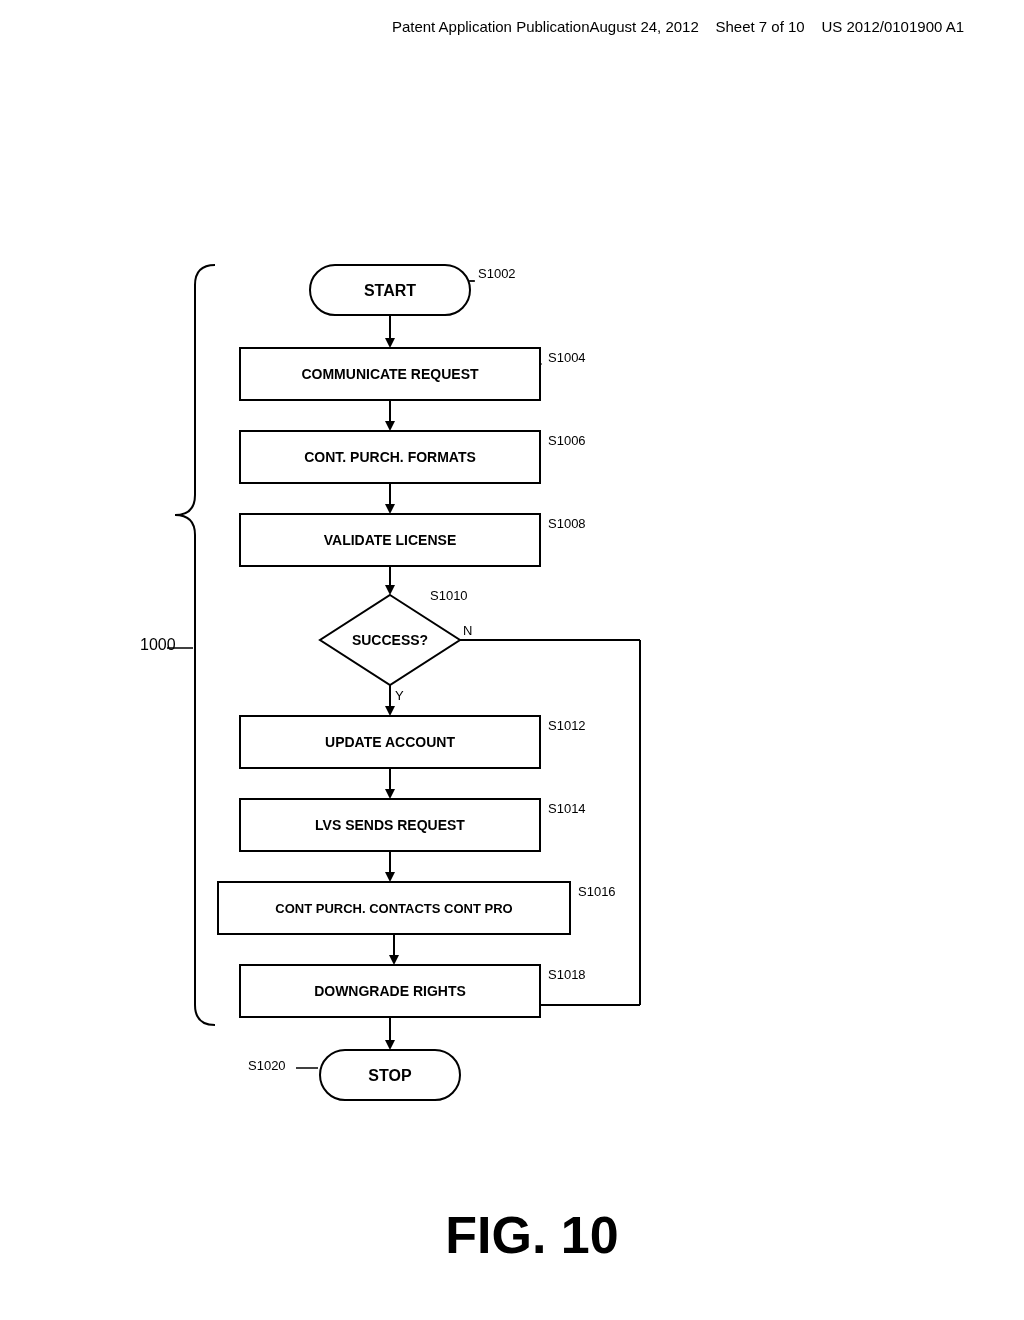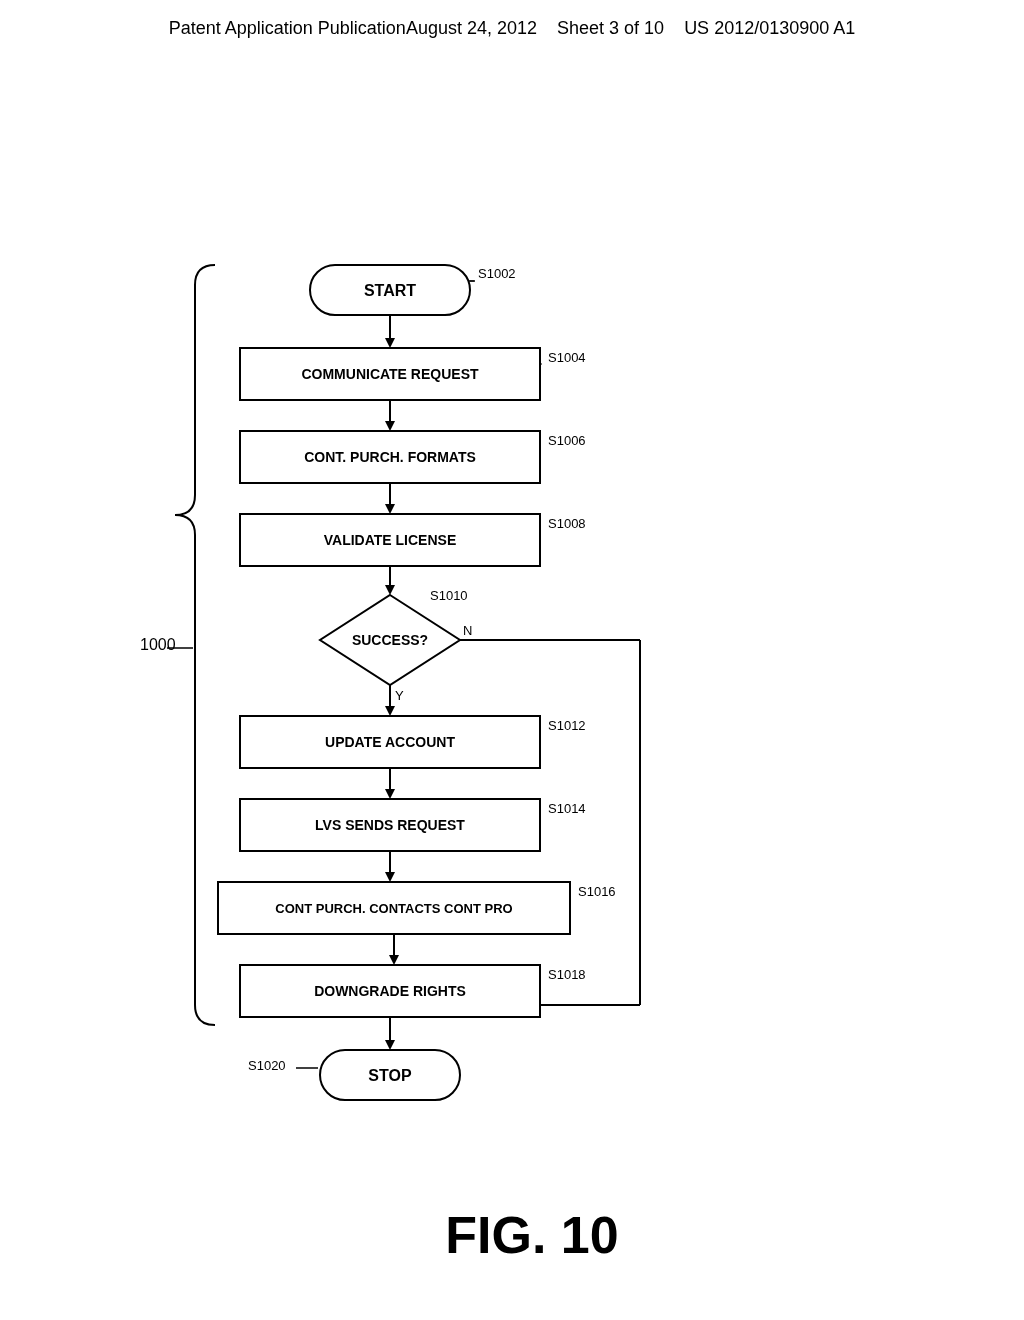--- a/index.html
+++ b/index.html
@@ -7,35 +7,35 @@
       background: #fff;
       font-family: Arial, sans-serif;
       width: 1024px;
       height: 1320px;
       position: relative;
       overflow: hidden;
     }
 
     .page-header {
       display: flex;
-      justify-content: center;
+      justify-content: flex-end;
       padding: 18px 60px 0 60px;
-      font-size: 18px;
+      font-size: 15px;
       color: #000;
     }
   </style>
 </head>
 <body>
 
 <div class="page-header">
   <span>Patent Application Publication</span>
   <span>
     <span>August 24, 2012</span>&nbsp;&nbsp;&nbsp;
-    <span>Sheet 3 of 10</span>&nbsp;&nbsp;&nbsp;
-    <span>US 2012/0130900 A1</span>
+    <span>Sheet 7 of 10</span>&nbsp;&nbsp;&nbsp;
+    <span>US 2012/0101900 A1</span>
   </span>
 </div>
 
 <svg width="1024" height="1100" style="position:absolute;top:100px;left:0;">
 
   <path d="M 215,165 Q 195,165 195,185 L 195,395 Q 195,415 175,415 Q 195,415 195,435 L 195,905 Q 195,925 215,925" fill="none" stroke="#000" stroke-width="2"></path>
 
   <text x="140" y="550" font-size="16" font-family="Arial">1000</text>
   <line x1="167" y1="548" x2="193" y2="548" stroke="#000" stroke-width="1.5"></line>
 

